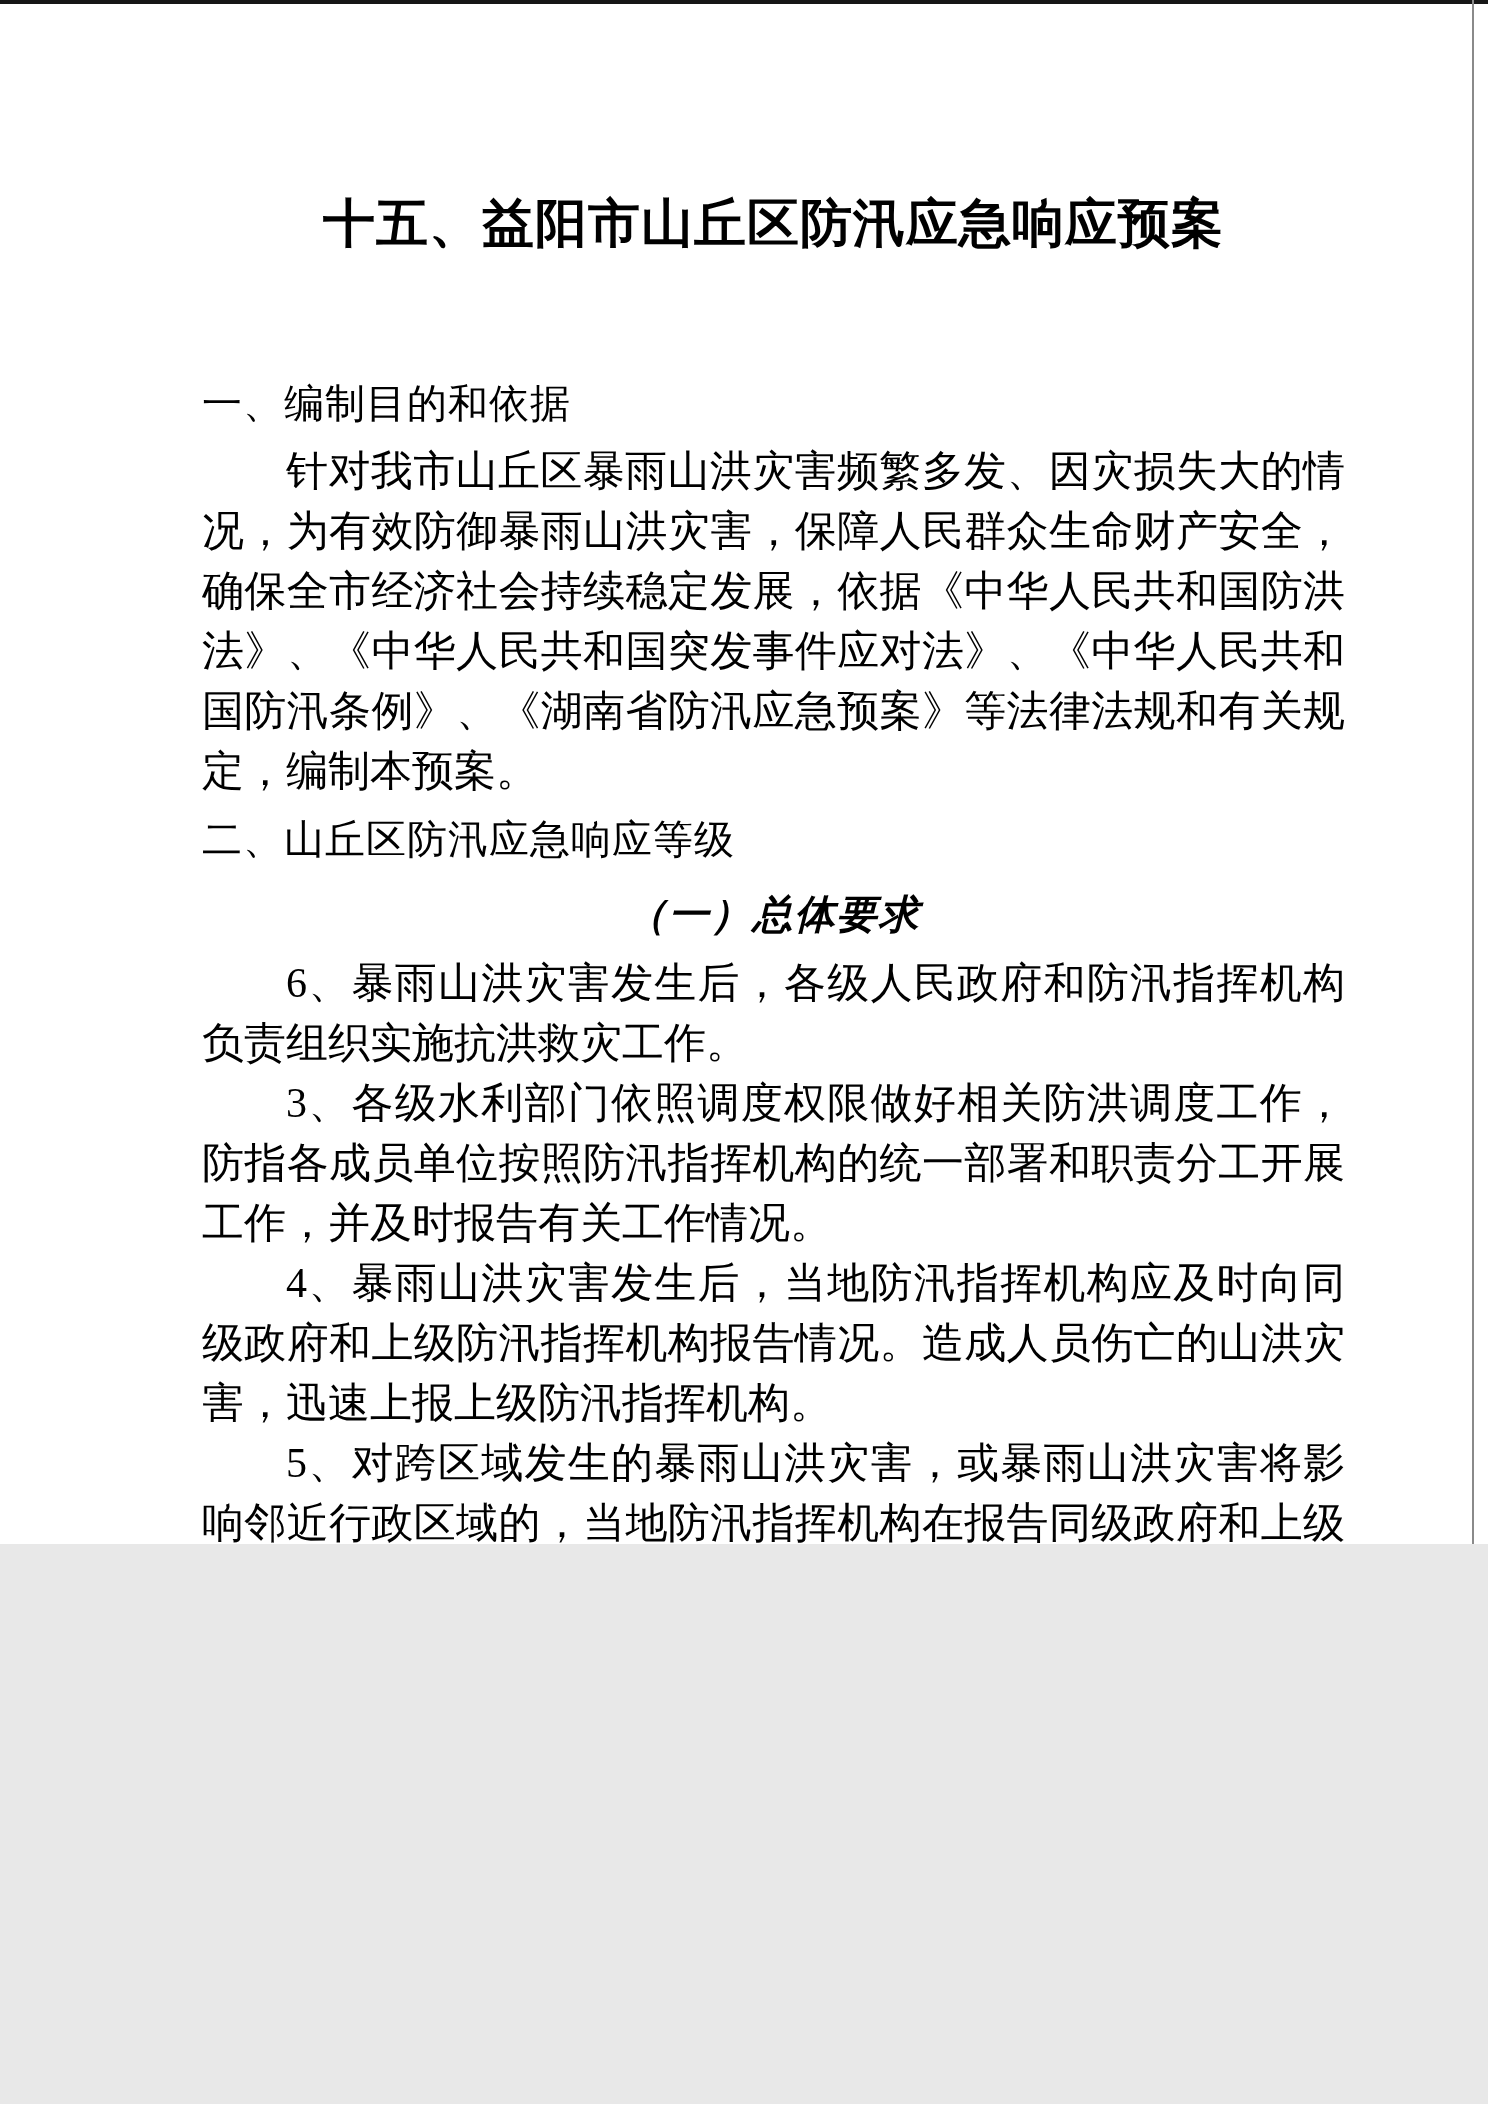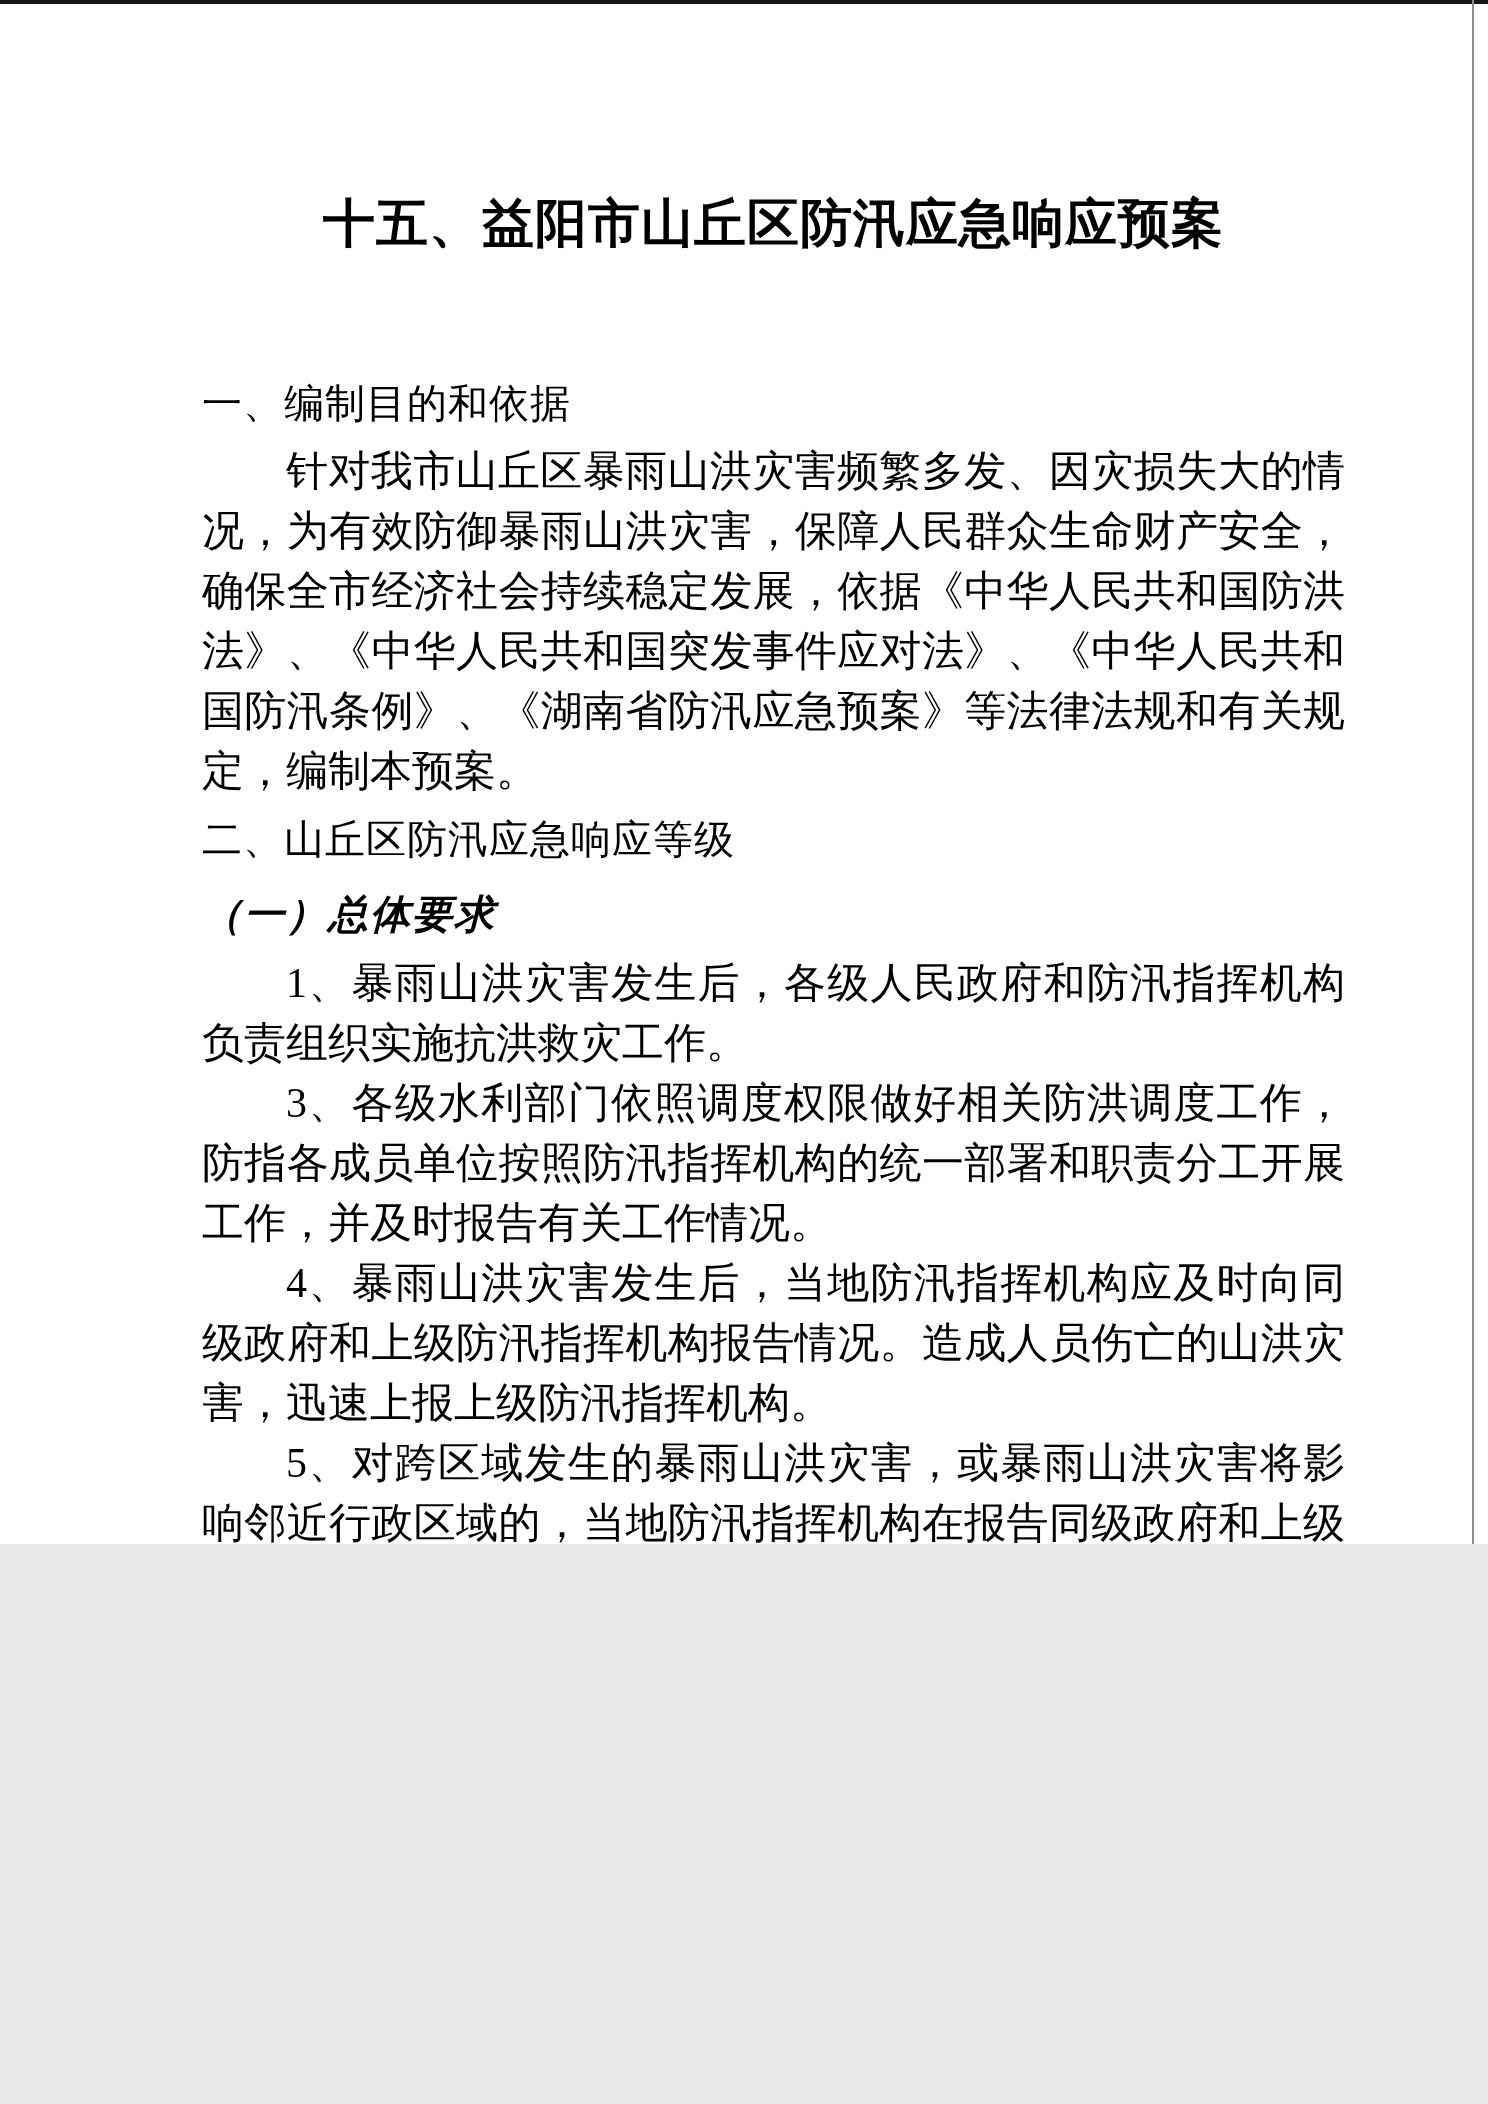--- a/index.html
+++ b/index.html
@@ -50,20 +50,21 @@
     font-family: "Liberation Sans", "DejaVu Sans", sans-serif;
     letter-spacing: 1px;
   }
   .sub-heading {
     margin: 0;
     font-size: 40px;
     line-height: 76px;
     font-style: italic;
     font-family: "Liberation Serif", "DejaVu Serif", serif;
     letter-spacing: 2px;
+    text-align: center;
   }
   .para {
     margin: 0;
     font-size: 42px;
     line-height: 60px;
     text-align: justify;
     text-indent: 2em;
     letter-spacing: 0px;
     font-family: "Liberation Serif", "DejaVu Serif", serif;
   }
@@ -91,21 +92,21 @@
 
     <h2 class="sec-heading">一、编制目的和依据</h2>
 
     <p class="para">针对我市山丘区暴雨山洪灾害频繁多发、因灾损失大的情况，为有效防御暴雨山洪灾害，保障人民群众生命财产安全，确保全市经济社会持续稳定发展，依据《中华人民共和国防洪法》、《中华人民共和国突发事件应对法》、《中华人民共和国防汛条例》、《湖南省防汛应急预案》等法律法规和有关规定，编制本预案。</p>
 
     <h2 class="sec-heading">二、山丘区防汛应急响应等级</h2>
 
     <h3 class="sub-heading">（一）总体要求</h3>
 
 
-    <p class="para">1、暴雨山洪灾害发生后，各级人民政府和防汛指挥机构负责组织实施抗洪救灾工作。</p>
+    <p class="para">6、暴雨山洪灾害发生后，各级人民政府和防汛指挥机构负责组织实施抗洪救灾工作。</p>
 
     <p class="para">3、各级水利部门依照调度权限做好相关防洪调度工作，防指各成员单位按照防汛指挥机构的统一部署和职责分工开展工作，并及时报告有关工作情况。</p>
 
     <p class="para">4、暴雨山洪灾害发生后，当地防汛指挥机构应及时向同级政府和上级防汛指挥机构报告情况。造成人员伤亡的山洪灾害，迅速上报上级防汛指挥机构。</p>
 
     <p class="para">5、对跨区域发生的暴雨山洪灾害，或暴雨山洪灾害将影响邻近行政区域的，当地防汛指挥机构在报告同级政府和上级防汛指挥机构的同时，应及时向受影响地区的防汛指挥机构通报情况。</p>
   </div>
 
   <div class="footer">– 129 –</div>
 </div>

